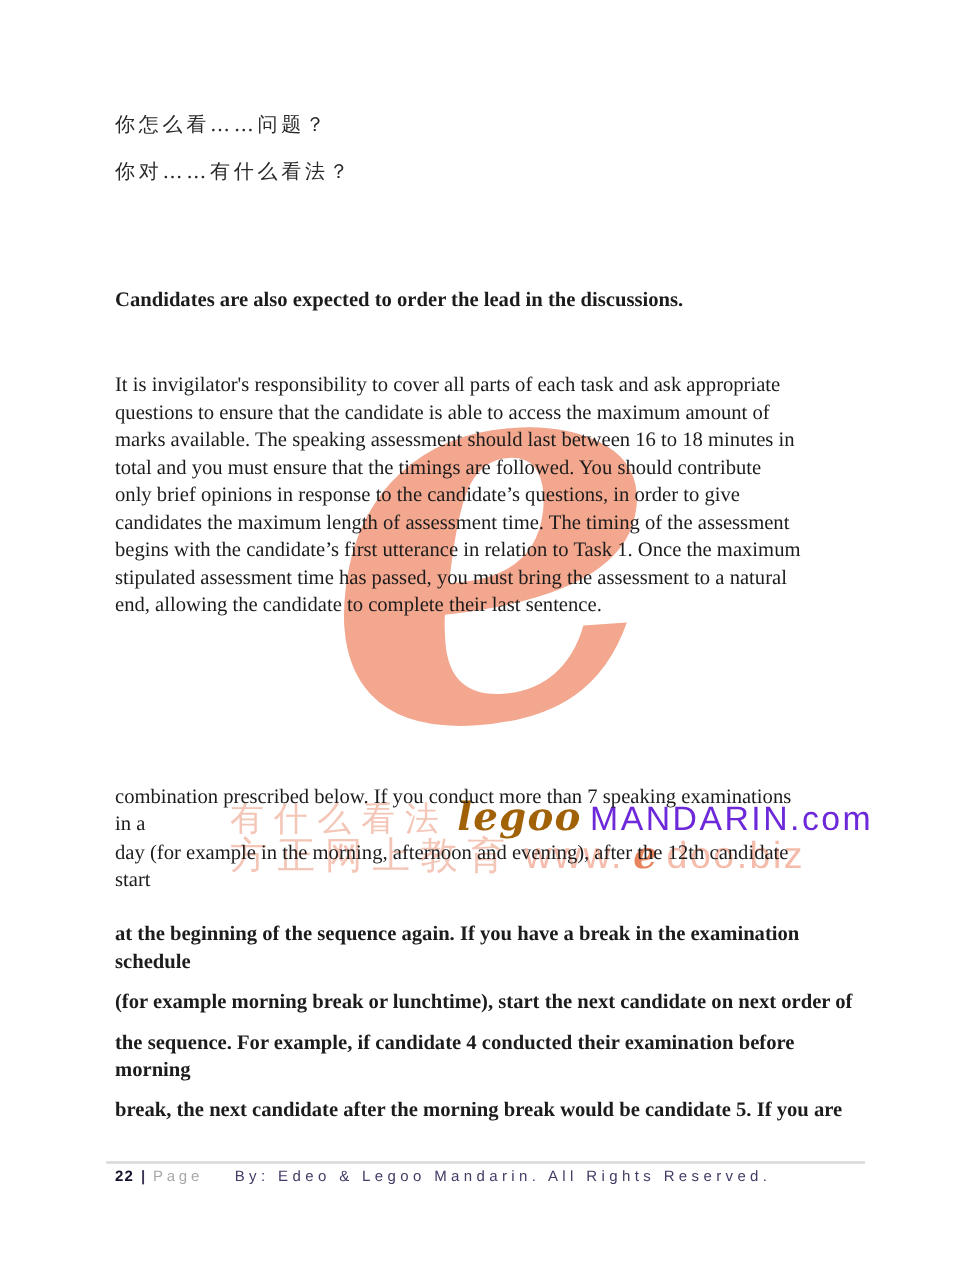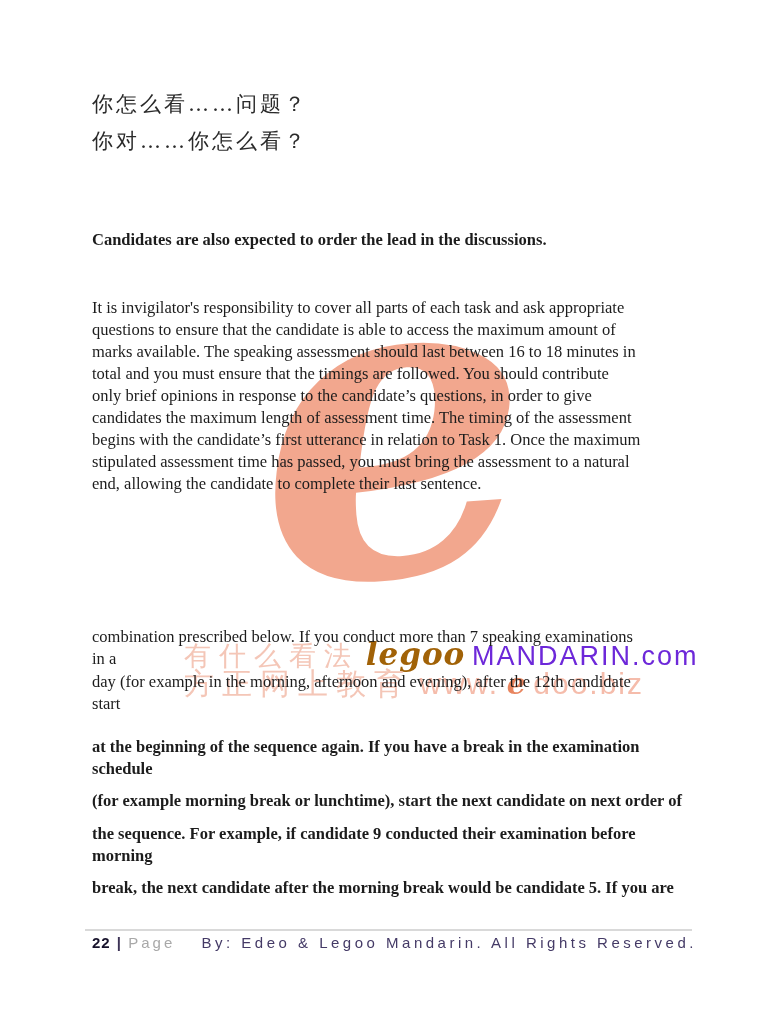--- a/index.html
+++ b/index.html
@@ -49,21 +49,21 @@
              font-family: "DejaVu Serif", serif; letter-spacing: 1px; }
   .wm-rest { color: #6d28d9; font-family: "Liberation Sans", sans-serif; letter-spacing: 2px; }
   .wm-www  { color: #f5bcab; font-family: "Liberation Sans", sans-serif; letter-spacing: 2px; }
   .wm-e    { color: #e8855f; font-style: italic; font-weight: bold; font-family: "DejaVu Serif", serif; }
 
   
   .content { position: absolute; inset: 0; z-index: 1; }
   .zh {
     position: absolute;
     left: 92px;
-    font-size: 21px;
+    font-size: 16px;
     letter-spacing: 3px;
     font-family: "DejaVu Serif", serif;
     color: #2a2a2a;
   }
   .para {
     position: absolute;
     left: 92px;
     width: 640px;
     font-size: 16.5px;
     line-height: 22px;
@@ -79,21 +79,21 @@
     top: 929px;
     width: 607px;
     height: 2px;
     background: #d9d9d9;
   }
   .footer {
     position: absolute;
     left: 92px;
     top: 934px;
     font-family: "Liberation Sans", sans-serif;
-    font-size: 15px;
+    font-size: 12px;
     white-space: nowrap;
   }
   .footer .pnum { font-weight: bold; color: #17122b; letter-spacing: 1px; }
   .footer .psep { color: #3d3356; font-weight: bold; margin: 0 3px 0 2px; }
   .footer .plabel { color: #a8a8a8; letter-spacing: 3px; }
   .footer .byline { color: #443a66; letter-spacing: 3.5px; margin-left: 22px; }
 </style>
 </head>
 <body>
 
@@ -110,21 +110,21 @@
       <span class="wm-cn">方正网上教育</span>
       <span class="wm-www">www.</span>
       <span class="wm-e">e</span>
       <span class="wm-www">doo.biz</span>
     </div>
   </div>
 
   <div class="content">
 
     <div class="zh" style="top:90px">你怎么看……问题？</div>
-    <div class="zh" style="top:127px">你对……你怎么看？</div>
+    <div class="zh" style="top:127px">你对……有什么看法？</div>
 
     <div class="para bold" style="top:229px">Candidates are also expected to order the lead in the discussions.</div>
 
     <div class="para" style="top:297px">It is invigilator's responsibility to cover all parts of each task and ask appropriate
 questions to ensure that the candidate is able to access the maximum amount of
 marks available. The speaking assessment should last between 16 to 18 minutes in
 total and you must ensure that the timings are followed. You should contribute
 only brief opinions in response to the candidate’s questions, in order to give
 candidates the maximum length of assessment time. The timing of the assessment
 begins with the candidate’s first utterance in relation to Task 1. Once the maximum
@@ -137,21 +137,21 @@
 in a</div>
 
     <div class="para" style="top:671px">day (for example in the morning, afternoon and evening), after the 12th candidate
 start</div>
 
     <div class="para bold" style="top:790px">(for example morning break or lunchtime), start the next candidate on next order of</div>
 
     <div class="para bold" style="top:736px">at the beginning of the sequence again. If you have a break in the examination
 schedule</div>
 
-    <div class="para bold" style="top:823px">the sequence. For example, if candidate 9 conducted their examination before
+    <div class="para bold" style="top:823px">the sequence. For example, if candidate 4 conducted their examination before
 morning</div>
 
     <div class="para bold" style="top:877px">break, the next candidate after the morning break would be candidate 5. If you are</div>
 
     <div class="footer-rule"></div>
     <div class="footer">
       <span class="pnum">22</span>
       <span class="psep">|</span>
       <span class="plabel">Page</span>
       <span class="byline">By: Edeo &amp; Legoo Mandarin. All Rights Reserved.</span>

